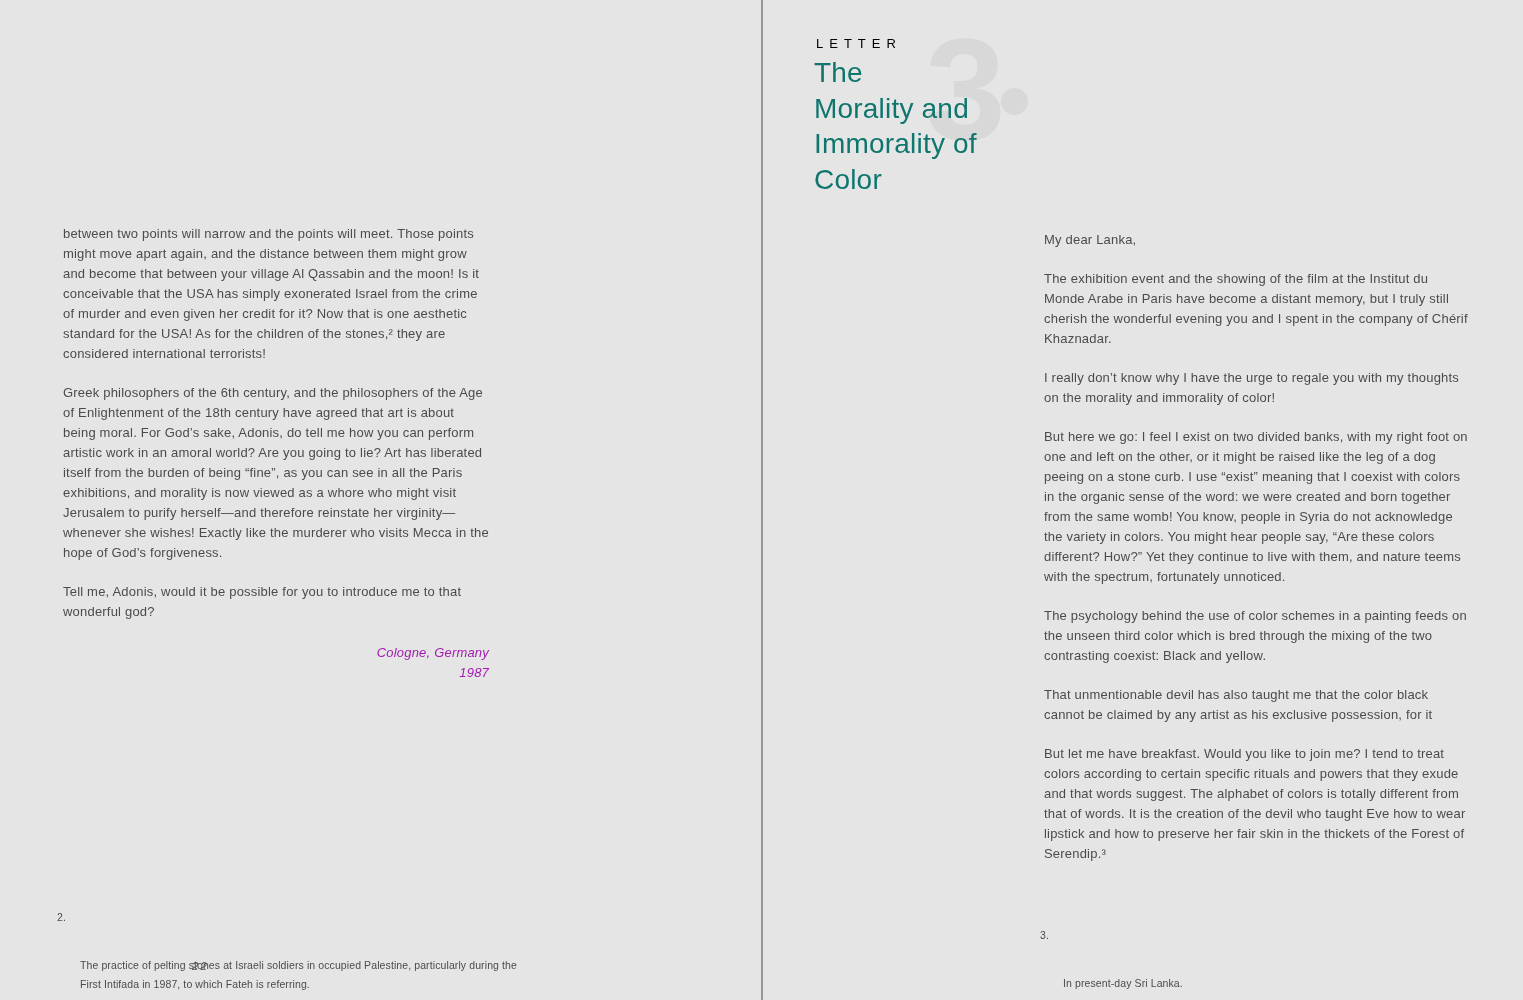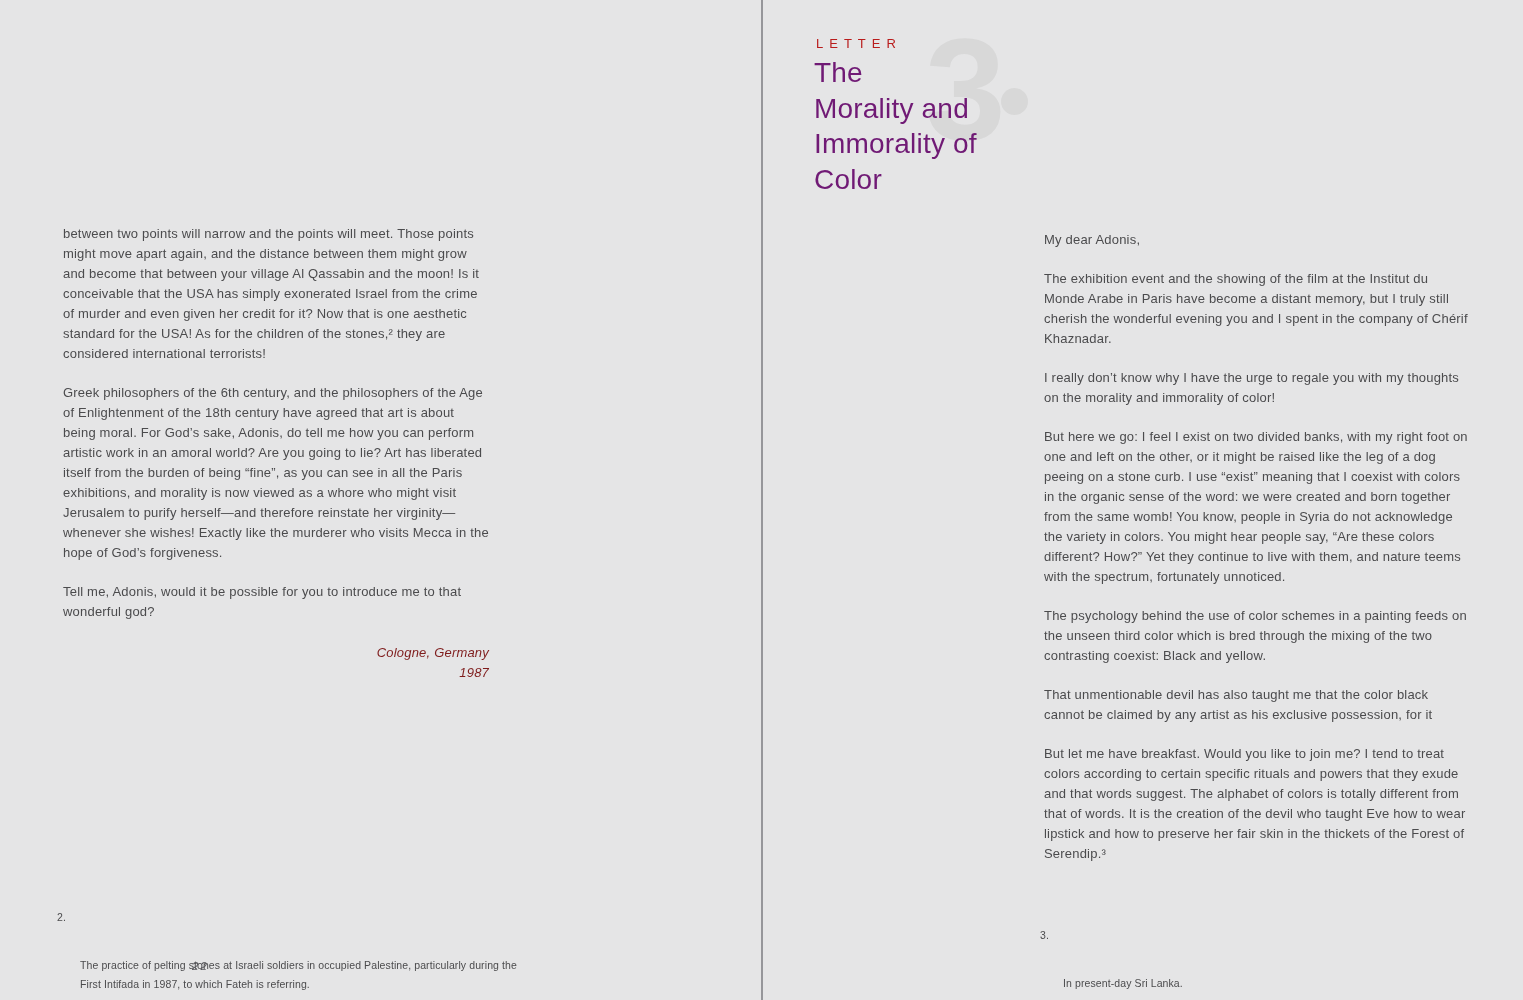--- a/index.html
+++ b/index.html
@@ -25,21 +25,21 @@
     line-height: 20px;
     letter-spacing: 0.2px;
   }
   .left-body  { left: 59px;  top: 224px; }
   .right-body { left: 1040px; top: 230px; }
   .body-text p { margin: 0 0 19px 4px; }
   .signoff {
     margin-top: 21px;
     text-align: right;
     font-style: italic;
-    color: #7f1d1d;
+    color: #a21caf;
   }
   .footnote {
     position: absolute;
     display: flex;
     font-size: 10.5px;
     line-height: 19px;
     color: #4b4b4d;
     letter-spacing: 0.1px;
   }
   .fn-left  { left: 57px;  top: 908px; width: 475px; }
@@ -54,21 +54,21 @@
     color: #55555a;
     font-style: italic;
   }
   .pn-left  { left: 192px;  top: 959px; }
   .pn-right { left: 1314px; top: 959px; margin-top: 42px; }
   .kicker {
     position: absolute;
     left: 816px; top: 36px;
     font-size: 13px;
     letter-spacing: 6px;
-    color: #b91c1c;
+    color: #000000;
     z-index: 2;
   }
   .big-number {
     position: absolute;
     left: 925px; top: 17px;
     font-size: 145px;
     line-height: 1;
     font-weight: bold;
     color: #d8d8d8;
     z-index: 1;
@@ -82,21 +82,21 @@
     z-index: 1;
   }
   .chapter-title {
     position: absolute;
     left: 814px; top: 55px;
     margin: 0;
     font-size: 28px;
     line-height: 35.5px;
     font-weight: normal;
     letter-spacing: 0.2px;
-    color: #701a75;
+    color: #0f766e;
     z-index: 2;
   }
   .chapter-title span { display: block; }
 </style>
 </head>
 <body>
 
 <div class="spread">
 
   <div>
@@ -123,21 +123,21 @@
     <div class="big-dot"></div>
     <div class="kicker">LETTER</div>
     <h1 class="chapter-title">
       <span>The</span>
       <span>Morality and</span>
       <span>Immorality of</span>
       <span>Color</span>
     </h1>
 
     <div class="body-text right-body">
-      <p>My dear Adonis,</p>
+      <p>My dear Lanka,</p>
       <p>The exhibition event and the showing of the film at the Institut du Monde Arabe in Paris have become a distant memory, but I truly still cherish the wonderful evening you and I spent in the company of Chérif Khaznadar.</p>
       <p>I really don’t know why I have the urge to regale you with my thoughts on the morality and immorality of color!</p>
       <p>But here we go: I feel I exist on two divided banks, with my right foot on one and left on the other, or it might be raised like the leg of a dog peeing on a stone curb. I use “exist” meaning that I coexist with colors in the organic sense of the word: we were created and born together from the same womb! You know, people in Syria do not acknowledge the variety in colors. You might hear people say, “Are these colors different? How?” Yet they continue to live with them, and nature teems with the spectrum, fortunately unnoticed.</p>
       <p>The psychology behind the use of color schemes in a painting feeds on the unseen third color which is bred through the mixing of the two contrasting coexist: Black and yellow.</p>
       <p>That unmentionable devil has also taught me that the color black cannot be claimed by any artist as his exclusive possession, for it</p>
       <p>But let me have breakfast. Would you like to join me? I tend to treat colors according to certain specific rituals and powers that they exude and that words suggest. The alphabet of colors is totally different from that of words. It is the creation of the devil who taught Eve how to wear lipstick and how to preserve her fair skin in the thickets of the Forest of Serendip.³</p>
     </div>
     <div class="footnote fn-right">
       <span class="fn-num">3.</span>
       <span class="fn-text">In present-day Sri Lanka.</span>

